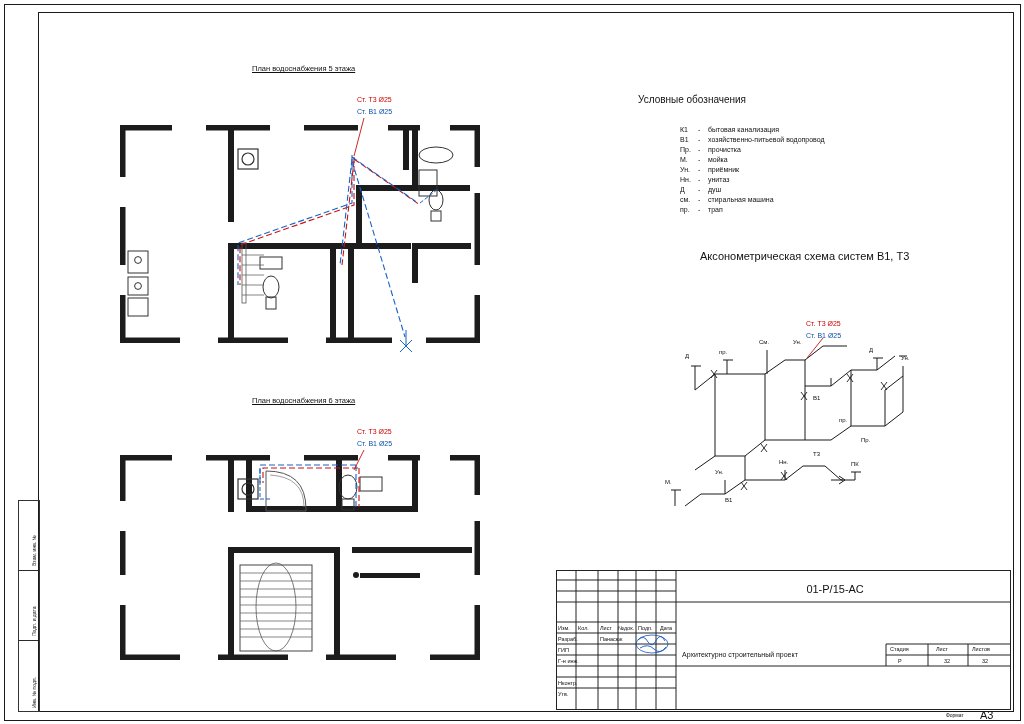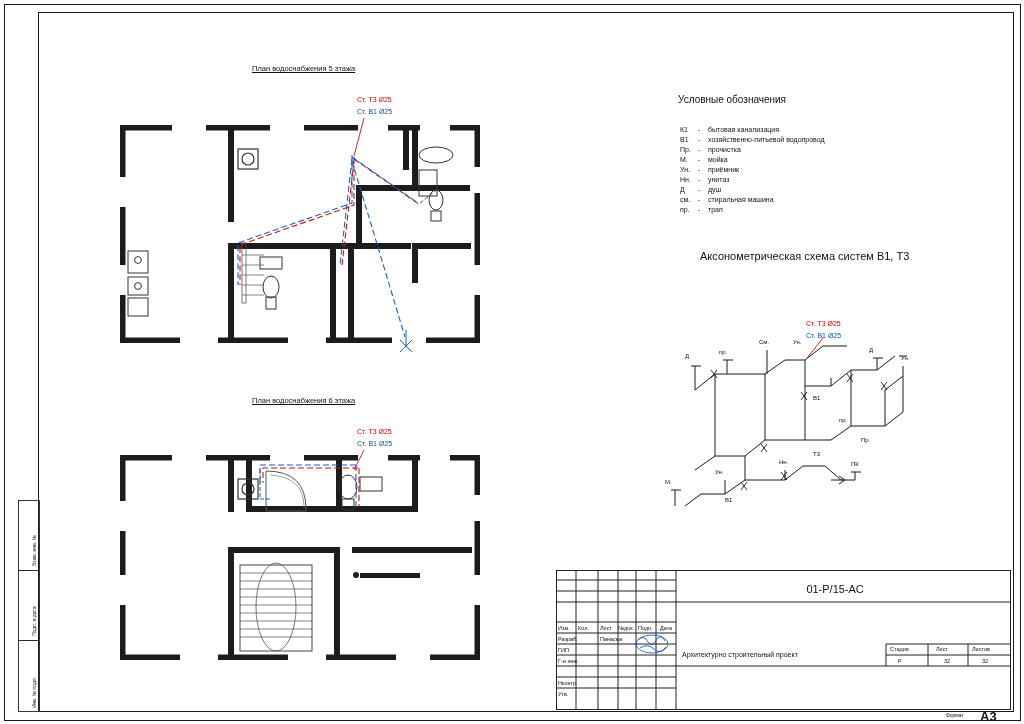--- a/index.html
+++ b/index.html
@@ -163,21 +163,21 @@
       <path d="M239 13 L239 52" stroke="#cc1111" stroke-width="1.1" stroke-dasharray="6,3" fill="none"></path>
       <path d="M140 14 L140 44 L150 44" stroke="#1763c7" stroke-width="1" stroke-dasharray="4,2" fill="none"></path>
     </svg>
   </div>
   <div class="abs" style="left:348px;top:448px;width:22px;height:26px;">
     <svg width="22" height="26">
         <path d="M16 2 L6 22" stroke="#cc1111" stroke-width="0.9" fill="none"></path>
       </svg>
   </div>
 
-  <div class="abs legend-title" style="left:678px;top:94px;">Условные обозначения</div>
+  <div class="abs legend-title" style="left:638px;top:94px;">Условные обозначения</div>
 
   <div class="abs" style="left:680px;top:126px;width:300px;">
     <div class="legend-row"><span class="legend-key">К1</span><span class="legend-dash">-</span><span>бытовая канализация</span></div>
     <div class="legend-row" style="margin-top:3px"><span class="legend-key">В1</span><span class="legend-dash">-</span><span>хозяйственно-питьевой водопровод</span></div>
     <div class="legend-row" style="margin-top:3px"><span class="legend-key">Пр.</span><span class="legend-dash">-</span><span>прочистка</span></div>
     <div class="legend-row" style="margin-top:3px"><span class="legend-key">М.</span><span class="legend-dash">-</span><span>мойка</span></div>
     <div class="legend-row" style="margin-top:3px"><span class="legend-key">Ун.</span><span class="legend-dash">-</span><span>приёмник</span></div>
     <div class="legend-row" style="margin-top:3px"><span class="legend-key">Нн.</span><span class="legend-dash">-</span><span>унитаз</span></div>
     <div class="legend-row" style="margin-top:3px"><span class="legend-key">Д</span><span class="legend-dash">-</span><span>душ</span></div>
     <div class="legend-row" style="margin-top:3px"><span class="legend-key">см.</span><span class="legend-dash">-</span><span>стиральная машина</span></div>
@@ -315,15 +315,15 @@
 
   <div class="tb-txt" style="left:890px;top:646px;">Стадия</div>
   <div class="tb-txt" style="left:936px;top:646px;">Лист</div>
   <div class="tb-txt" style="left:972px;top:646px;">Листов</div>
   <div class="tb-txt" style="left:898px;top:658px;">Р</div>
   <div class="tb-txt" style="left:944px;top:658px;">32</div>
   <div class="tb-txt" style="left:982px;top:658px;">32</div>
 
 
   <div class="tb-txt" style="left:946px;top:712px;font-size:5px;">Формат</div>
-  <div class="tb-txt" style="left:980px;top:709px;font-size:13px;font-weight:bold;">A3</div>
+  <div class="tb-txt" style="left:980px;top:709px;font-size:11px;font-weight:normal;">A3</div>
 
 </div>
 
 </body></html>

